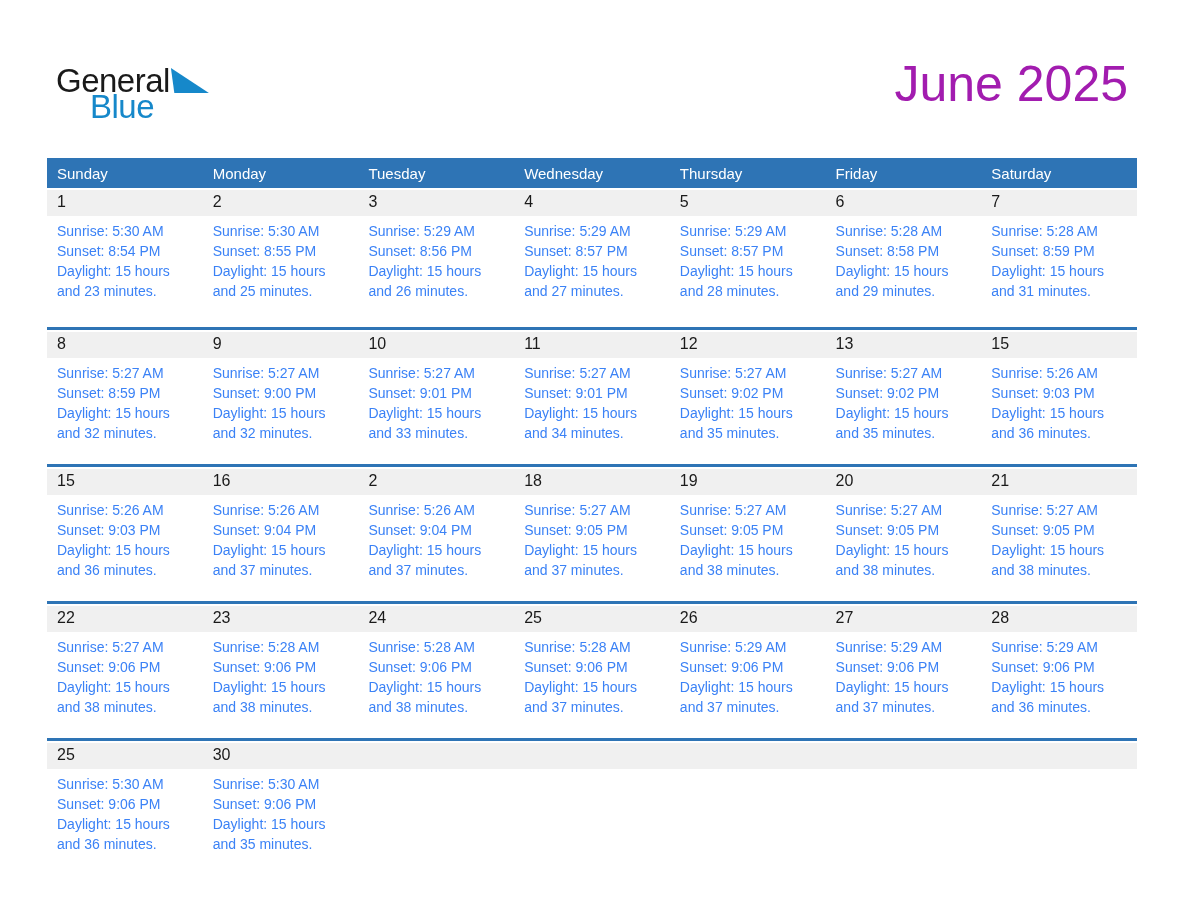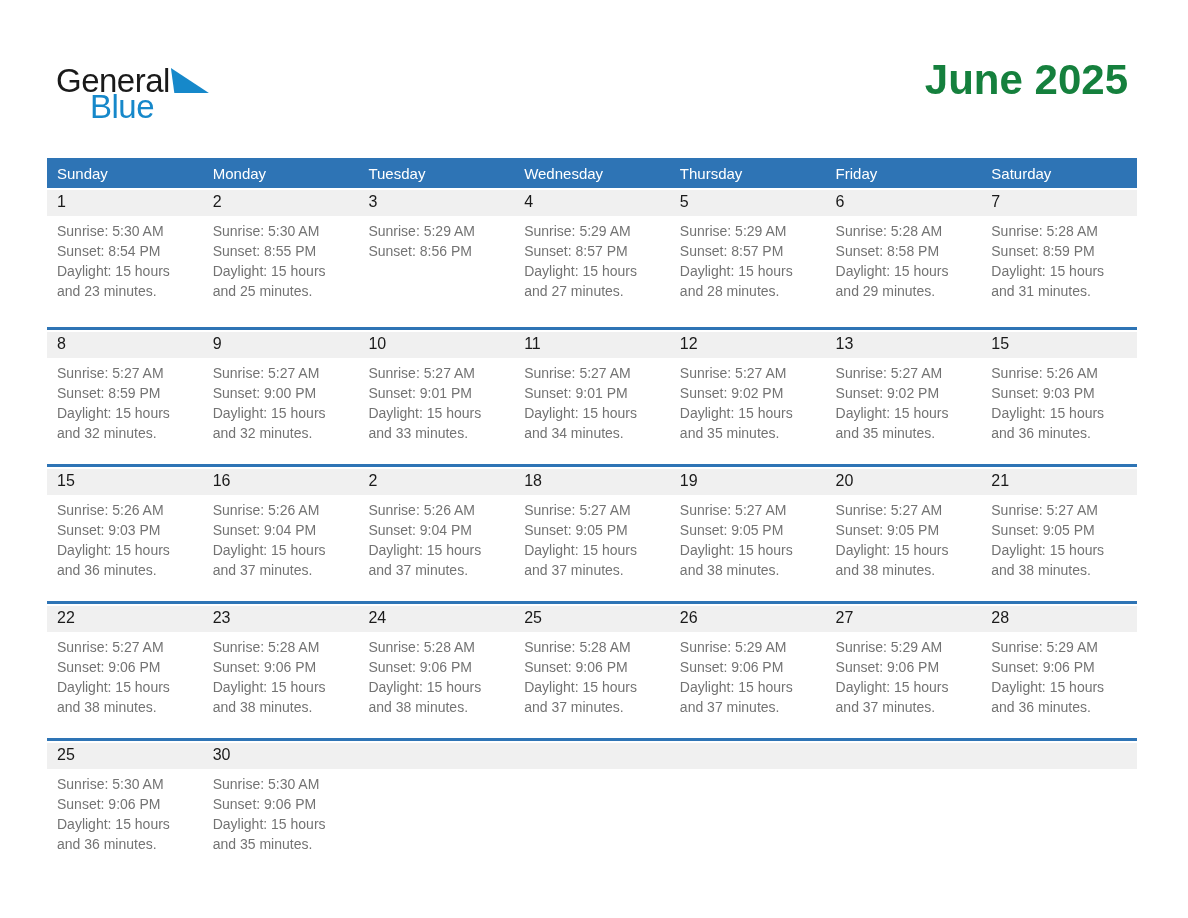--- a/index.html
+++ b/index.html
@@ -9,34 +9,34 @@
   
   .logo { position:absolute; left:56px; top:62px; }
   .logo-line1 { display:flex; align-items:flex-start; }
   .logo-general { font-size:33px; color:#1a1a1a; letter-spacing:-0.5px; }
   .logo-triangle { width:38px; height:25px; margin-top:6px; margin-left:1px;
                    background:#1688ca; clip-path:polygon(0 0, 100% 100%, 9% 100%); }
   .logo-blue { font-size:33px; color:#1688ca; letter-spacing:-0.5px; margin-left:34px; margin-top:-12px; }
 
   
   .title-block { position:absolute; right:60px; top:56px; text-align:right; }
-  .page-title { font-size:42px; font-weight:700; color:#15803d; line-height:1.15; }
+  .page-title { font-size:50px; font-weight:400; color:#a21caf; line-height:1.15; }
   .page-subtitle { font-size:24px; font-weight:400; color:#1a1a1a; margin-top:10px; }
 
   
   .calendar { position:absolute; left:47px; top:158px; width:1090px; }
   .weekday-row { display:grid; grid-template-columns:repeat(7,1fr); background:#2E74B5; height:30px;text-align:center; }
   .weekday-cell { color:#ffffff; font-size:15px; display:flex; align-items:center; padding-left:10px; }
 
   .week-row { height:135px; }
   .week-row.bordered { border-top:3px solid #2E74B5; height:135px; margin-top:2px; }
   .day-strip { display:grid; grid-template-columns:repeat(7,1fr); background:#f0f0f0; height:26px; margin-top:2px; }
   .day-num { font-size:16px; color:#1a1a1a; padding-left:10px; padding-top:3px; }
   .day-body-row { display:grid; grid-template-columns:repeat(7,1fr); }
-  .day-body { padding:5px 14px 0 10px; font-size:14px; line-height:20px; color:#737373; }
+  .day-body { padding:5px 14px 0 10px; font-size:14px; line-height:20px; color:#3b82f6; }
 </style>
 </head>
 <body>
 
 <div class="page">
 
   <div class="logo">
     <div class="logo-line1">
       <span class="logo-general">General</span>
       <span class="logo-triangle"></span>
@@ -76,20 +76,21 @@
               <div class="day-line">Daylight: 15 hours and 23 minutes.</div>
             </div>
             <div class="day-body">
               <div class="day-line">Sunrise: 5:30 AM</div>
               <div class="day-line">Sunset: 8:55 PM</div>
               <div class="day-line">Daylight: 15 hours and 25 minutes.</div>
             </div>
             <div class="day-body">
               <div class="day-line">Sunrise: 5:29 AM</div>
               <div class="day-line">Sunset: 8:56 PM</div>
+              <div class="day-line">Daylight: 15 hours and 26 minutes.</div>
             </div>
             <div class="day-body">
               <div class="day-line">Sunrise: 5:29 AM</div>
               <div class="day-line">Sunset: 8:57 PM</div>
               <div class="day-line">Daylight: 15 hours and 27 minutes.</div>
             </div>
             <div class="day-body">
               <div class="day-line">Sunrise: 5:29 AM</div>
               <div class="day-line">Sunset: 8:57 PM</div>
               <div class="day-line">Daylight: 15 hours and 28 minutes.</div>

